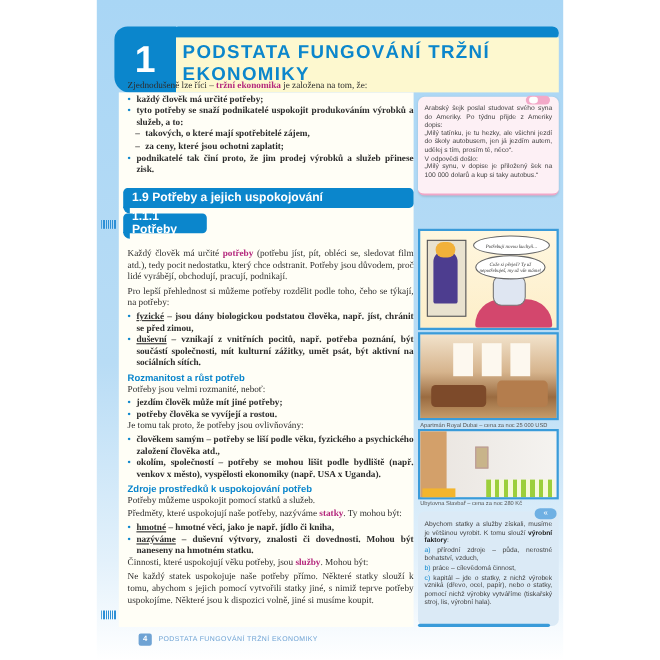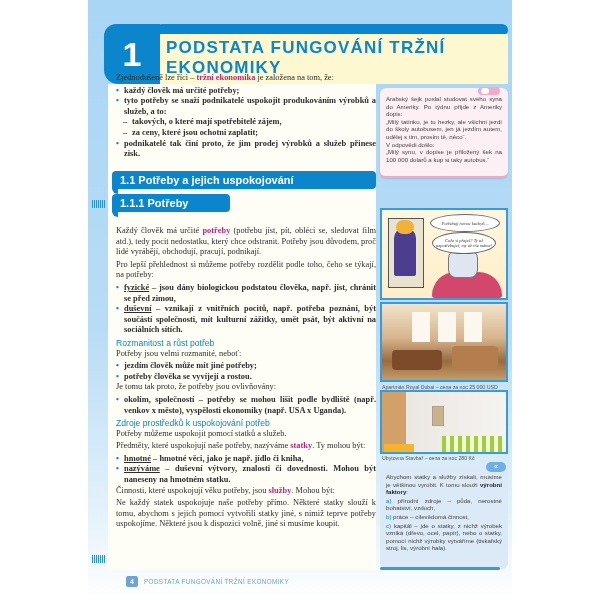--- a/index.html
+++ b/index.html
@@ -43,36 +43,36 @@
   }
   .txt p { margin-bottom: 2px; text-align: justify; }
   .txt ul { list-style: none; }
   .txt li { position: relative; padding-left: 8px; text-align: justify; font-weight: bold; }
   .txt li::before { content: "•"; position: absolute; left: 0; color: #0b86cc; }
   .txt li.dash { padding-left: 16px; }
   .txt li.dash::before { content: "–"; left: 7px; color: #2d2d2d; }
   .hl { color: #b4287d; font-weight: bold; }
   .u { text-decoration: underline; }
   .subhead {
-    color: #0b86cc; font-family: "Liberation Sans", sans-serif; font-weight: normal;
+    color: #0b86cc; font-family: "Liberation Sans", sans-serif; font-weight: bold;
     font-size: 8.6px; margin-top: 2px;
   }
 
   .sec-bar {
     position: absolute; left: 112px; height: 18px; background: #0b86cc;
     border-radius: 4px 4px 4px 0; color: #fff;
     font-family: "Liberation Sans", sans-serif; font-weight: bold;
     display: flex; align-items: center; padding-left: 8px;
   }
   .sec-bar::after {
     content: ""; position: absolute; left: 0; bottom: -5px; width: 6px; height: 6px;
     background: #0b86cc; border-radius: 0 0 0 6px;
   }
   .sec-1 { top: 171px; width: 264px; font-size: 11px; }
-  .sec-2 { top: 194px; width: 118px; font-size: 11px; }
+  .sec-2 { top: 194px; width: 76px; font-size: 11px; }
 
   .dots-icon {
     position: absolute; left: 92px; width: 14px; height: 8px;
     background: repeating-linear-gradient(90deg, #2d8fd6 0 1px, transparent 1px 2px);
   }
 
   
   .story-box {
     position: absolute; left: 380px; top: 88px; width: 128px; height: 90px;
     background: #fdf0f5; border-radius: 6px; border-bottom: 2px solid #f0a7c8;
@@ -184,21 +184,21 @@
   </p>
   <ul>
     <li>každý člověk má určité potřeby;</li>
     <li>tyto potřeby se snaží podnikatelé uspokojit produkováním výrobků a služeb, a to:</li>
     <li class="dash">takových, o které mají spotřebitelé zájem,</li>
     <li class="dash">za ceny, které jsou ochotni zaplatit;</li>
     <li>podnikatelé tak činí proto, že jim prodej výrobků a služeb přinese zisk.</li>
   </ul>
 </div>
 
-<div class="sec-bar sec-1">1.1 Potřeby a jejich uspokojování</div>
+<div class="sec-bar sec-1">1.9 Potřeby a jejich uspokojování</div>
 <div class="dots-icon" style="top:200px;"></div>
 <div class="sec-bar sec-2">1.1.1 Potřeby</div>
 
 <div class="txt" style="top:226px;">
   <p>
     <span>Každý člověk má určité </span><span class="hl">potřeby</span><span> (potřebu jíst, pít, obléci se, sledovat film atd.), tedy pocit nedostatku, který chce odstranit. Potřeby jsou důvodem, proč lidé vyrábějí, obchodují, pracují, podnikají.</span>
   </p>
   <p>Pro lepší přehlednost si můžeme potřeby rozdělit podle toho, čeho se týkají, na potřeby:</p>
   <ul>
     <li><span class="u">fyzické</span><span> – jsou dány biologickou podstatou člověka, např. jíst, chránit se před zimou,</span></li>
@@ -206,20 +206,21 @@
   </ul>
 
   <div class="subhead">Rozmanitost a růst potřeb</div>
   <p>Potřeby jsou velmi rozmanité, neboť:</p>
   <ul>
     <li>jezdím člověk může mít jiné potřeby;</li>
     <li>potřeby člověka se vyvíjejí a rostou.</li>
   </ul>
   <p>Je tomu tak proto, že potřeby jsou ovlivňovány:</p>
   <ul>
+    <li>člověkem samým – potřeby se liší podle věku, fyzického a psychického založení člověka atd.,</li>
     <li>okolím, společností – potřeby se mohou lišit podle bydliště (např. venkov x město), vyspělosti ekonomiky (např. USA x Uganda).</li>
   </ul>
 
   <div class="subhead">Zdroje prostředků k uspokojování potřeb</div>
   <p>Potřeby můžeme uspokojit pomocí statků a služeb.</p>
   <p>
     <span>Předměty, které uspokojují naše potřeby, nazýváme </span><span class="hl">statky</span><span>. Ty mohou být:</span>
   </p>
   <ul>
     <li><span class="u">hmotné</span><span> – hmotné věci, jako je např. jídlo či kniha,</span></li>

